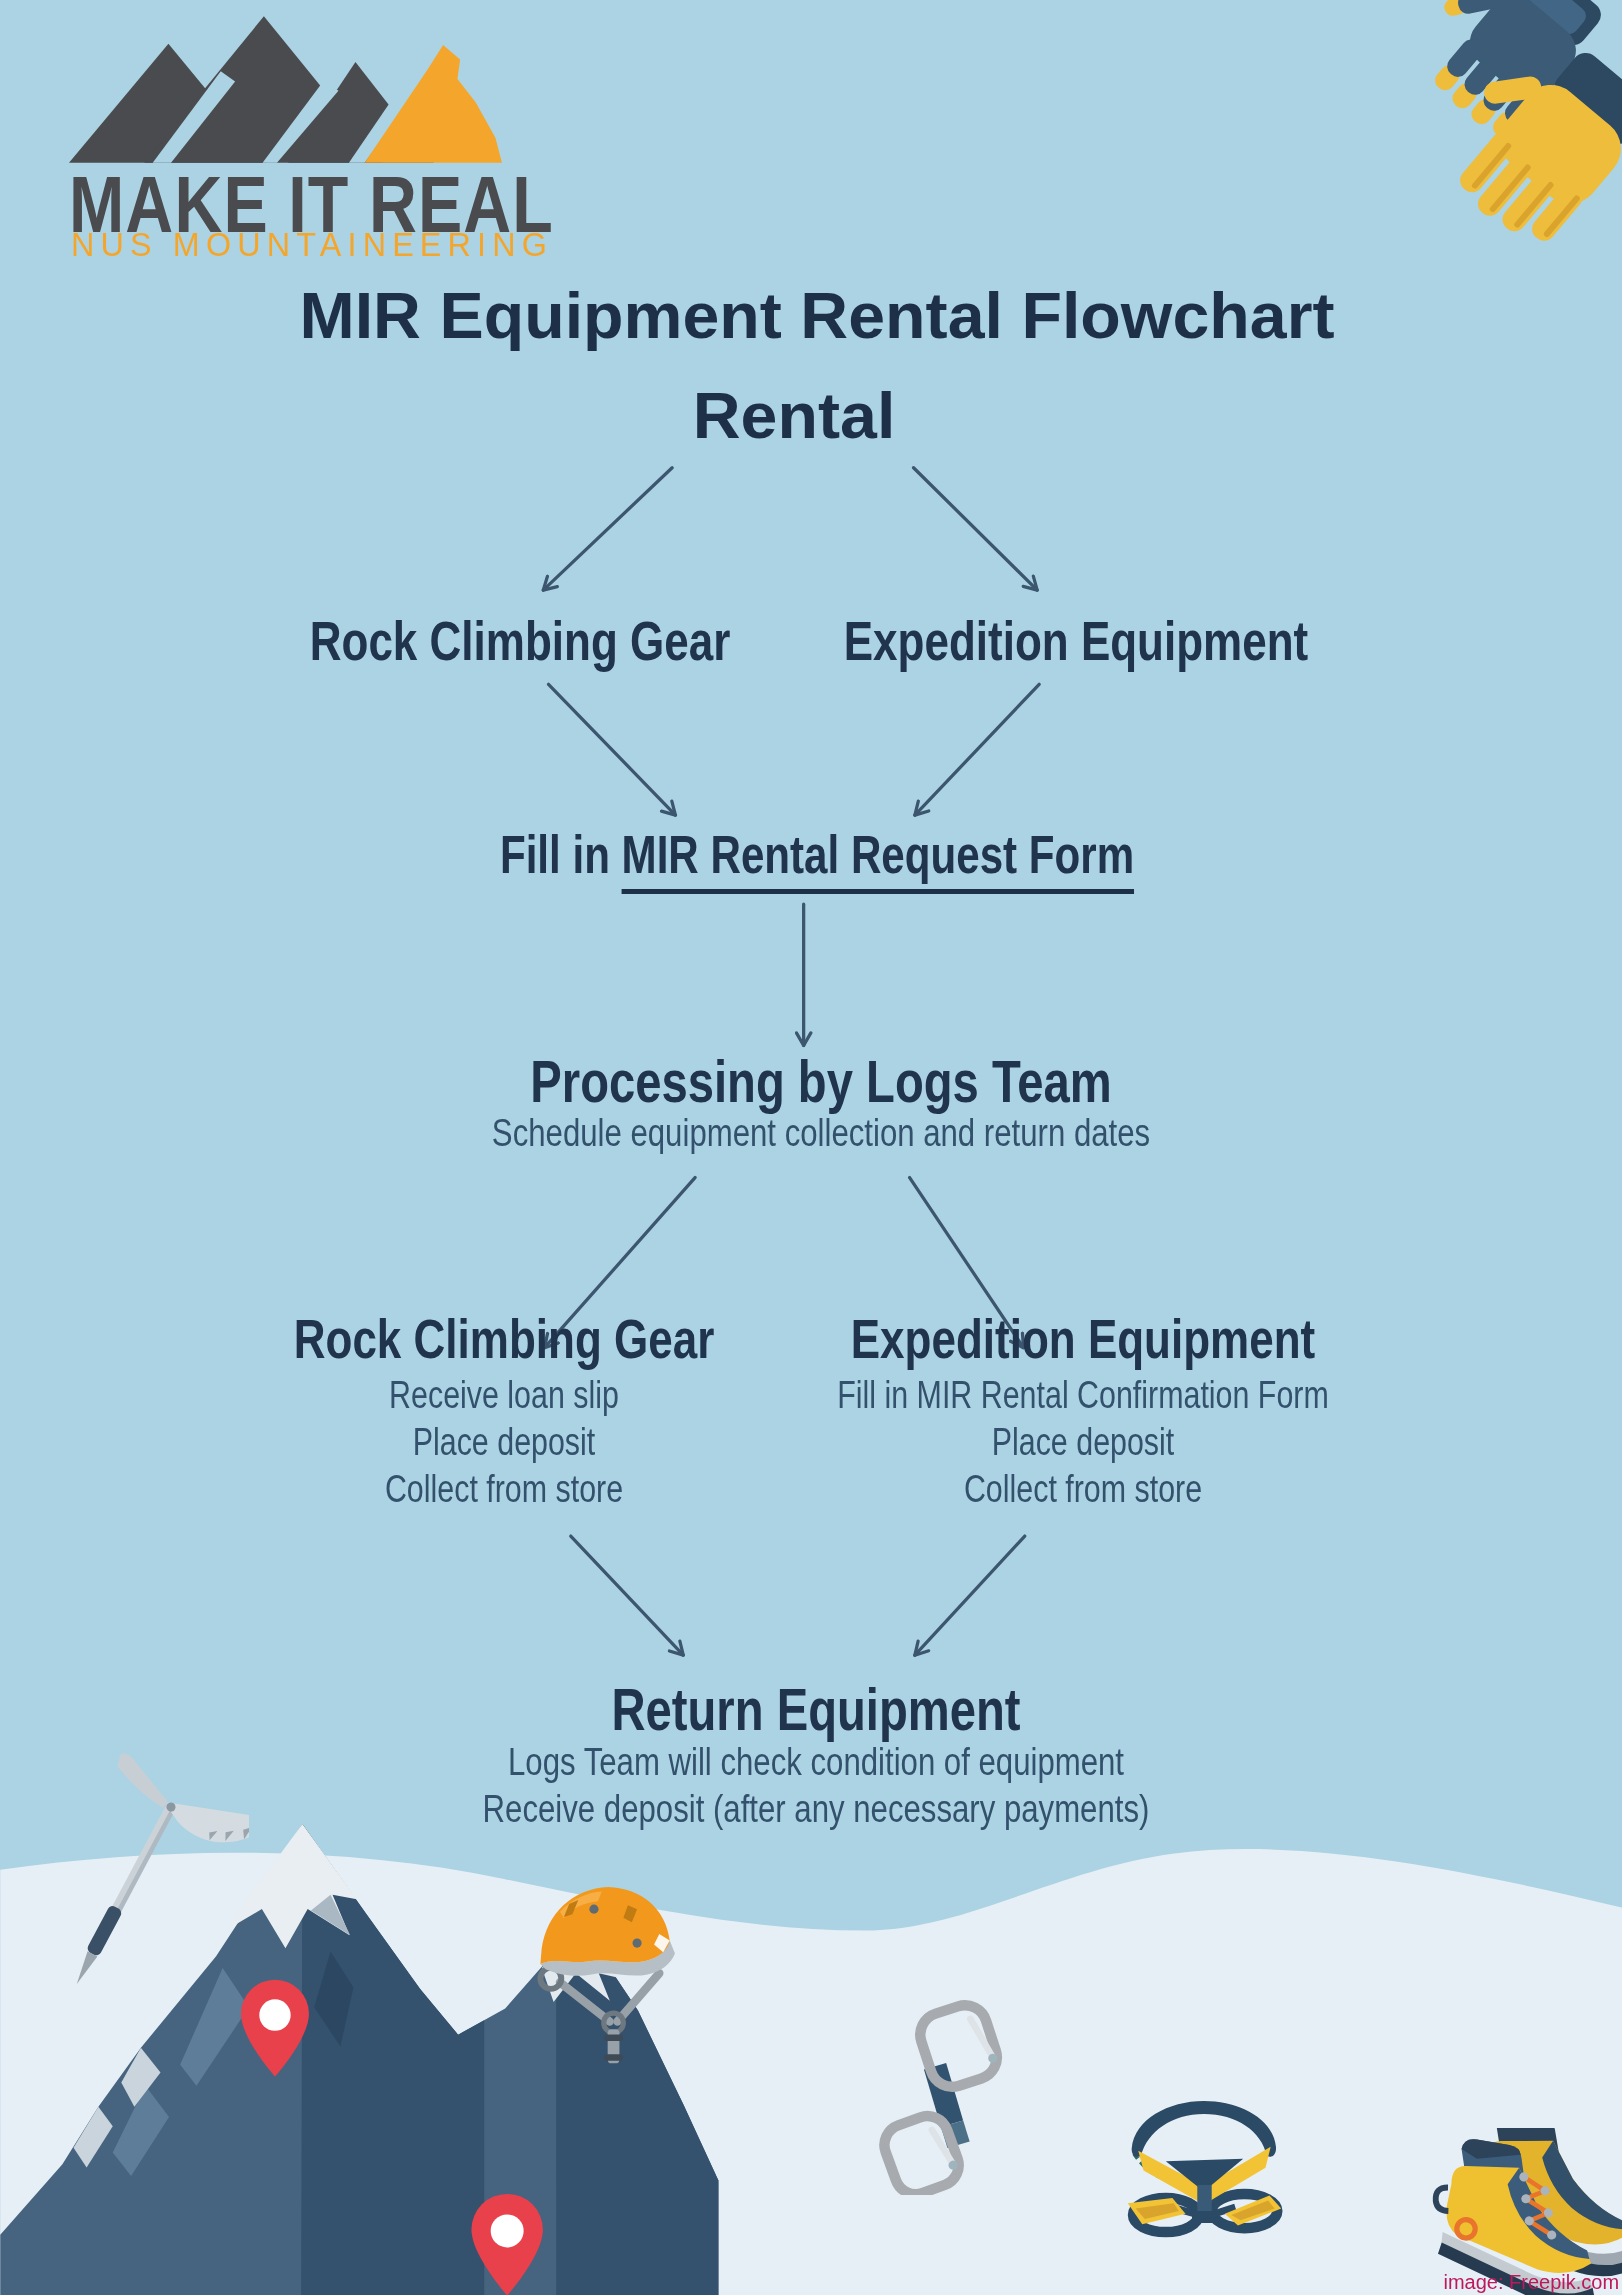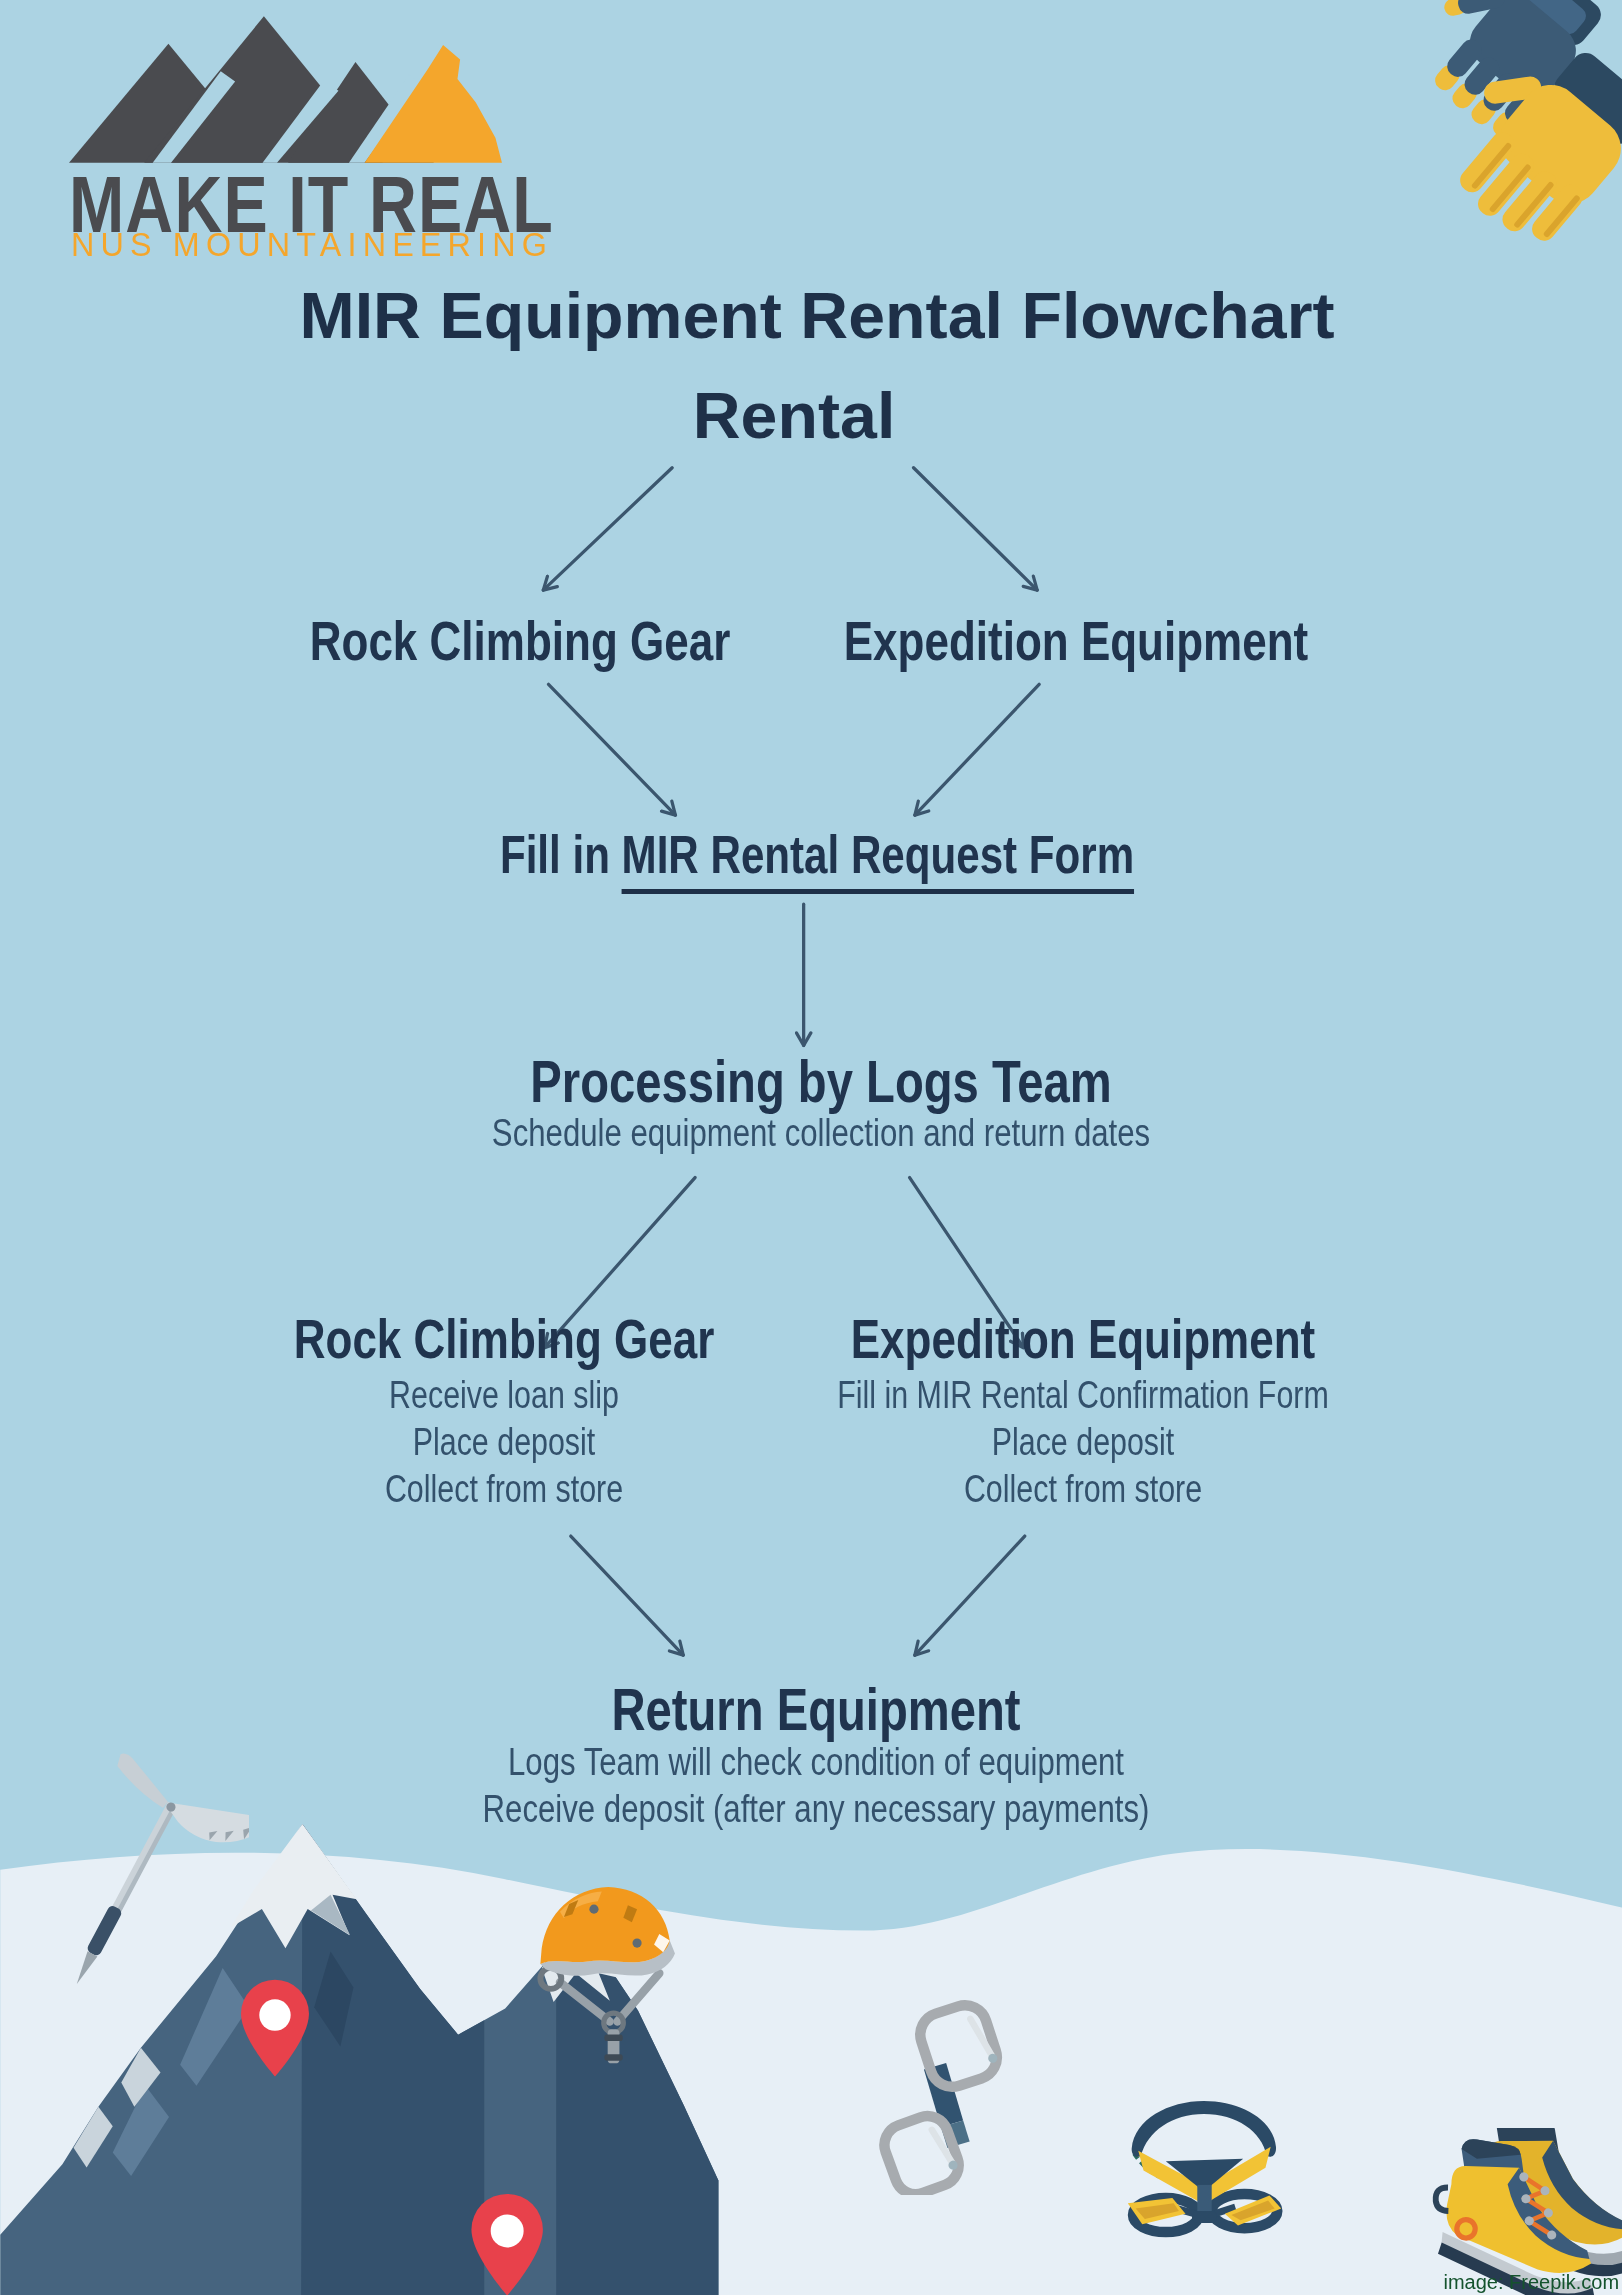--- a/index.html
+++ b/index.html
@@ -38,21 +38,21 @@
     font-size:79px;font-weight:700;color:#4A4B4F;letter-spacing:1.3px;
     transform:scaleX(0.84);transform-origin:left top;white-space:nowrap;
   }
   .logo-sub{
     position:absolute;left:71px;top:225px;z-index:4;
     font-size:34px;font-weight:400;color:#F4A62C;letter-spacing:6.5px;
     transform:scaleX(0.95);transform-origin:left top;white-space:nowrap;
   }
   .credit{
     position:absolute;right:3.9px;top:2271px;z-index:5;
-    font-size:20px;color:#14532d;white-space:nowrap;
+    font-size:20px;color:#be185d;white-space:nowrap;
   }
 </style>
 </head>
 <body>
 
 <svg class="deco" style="left:0;top:0;z-index:0" width="1623" height="2295" viewBox="0 0 2480 3508">
   <path d="M0,2858 C250,2822 520,2820 770,2872 C1000,2920 1150,2950 1320,2951
            C1480,2950 1610,2858 1795,2833 C2000,2806 2270,2866 2480,2916
            L2480,3508 L0,3508 Z" fill="#E7EFF6"></path>
 </svg>

